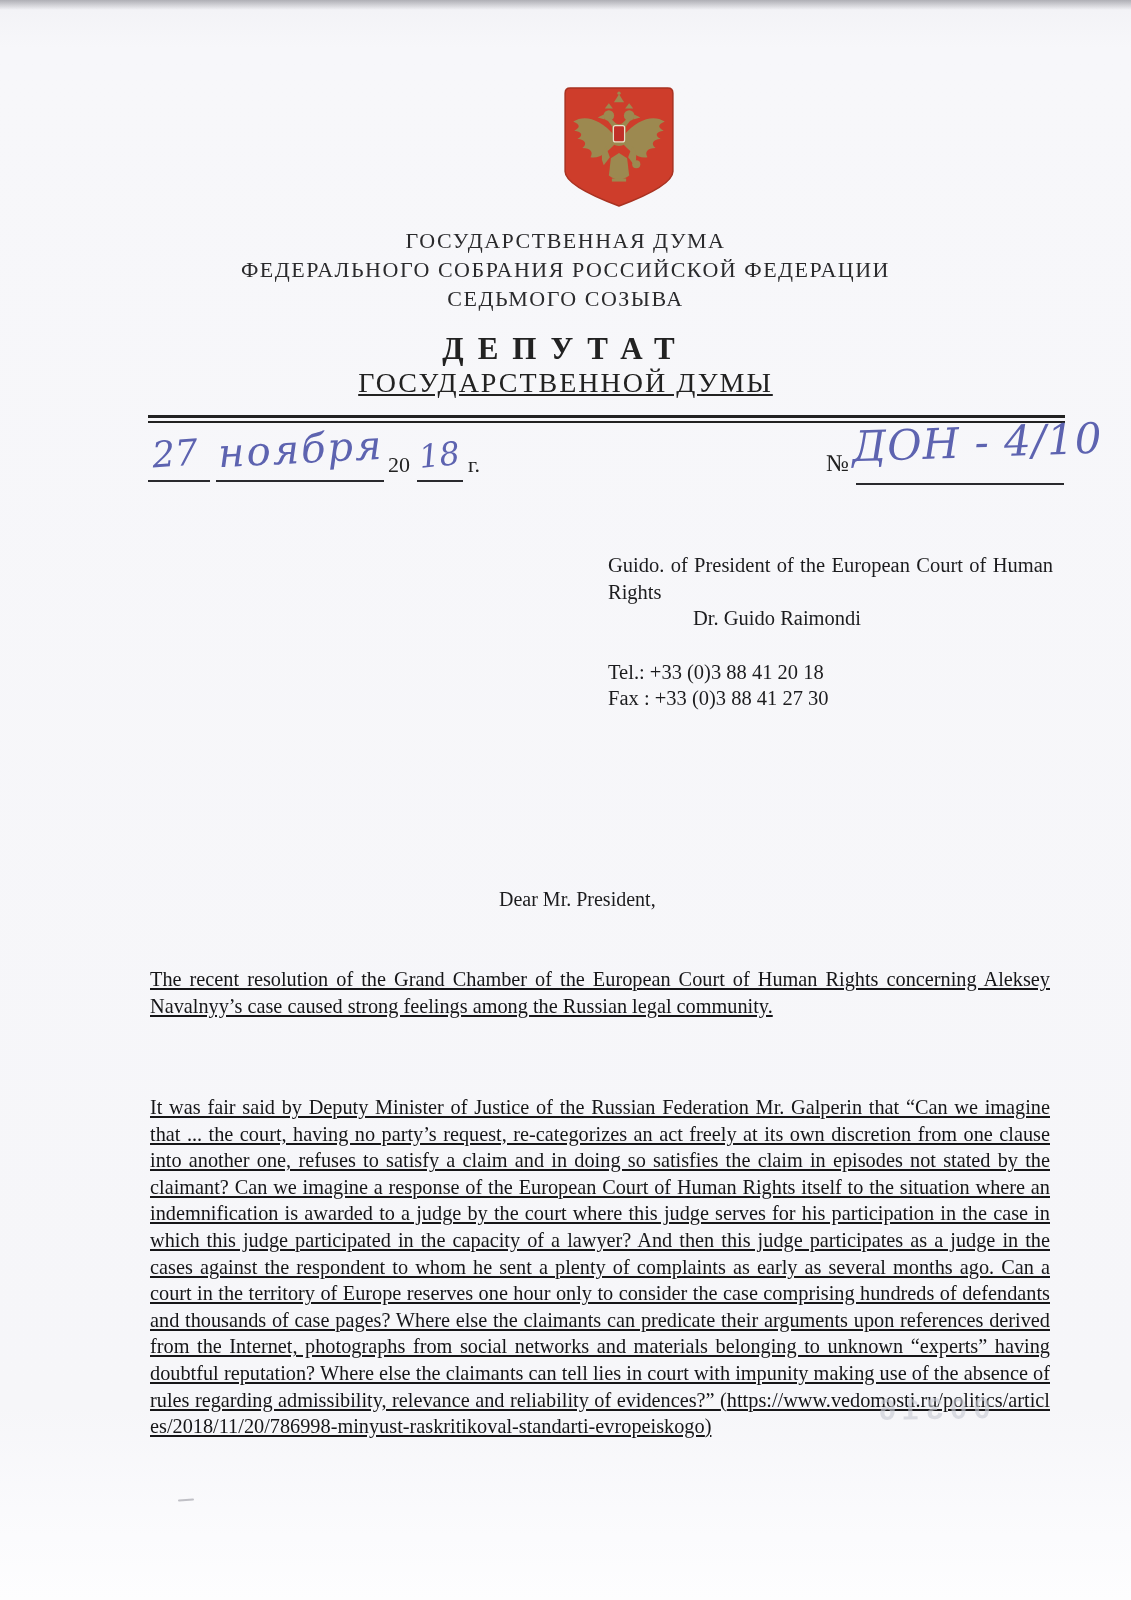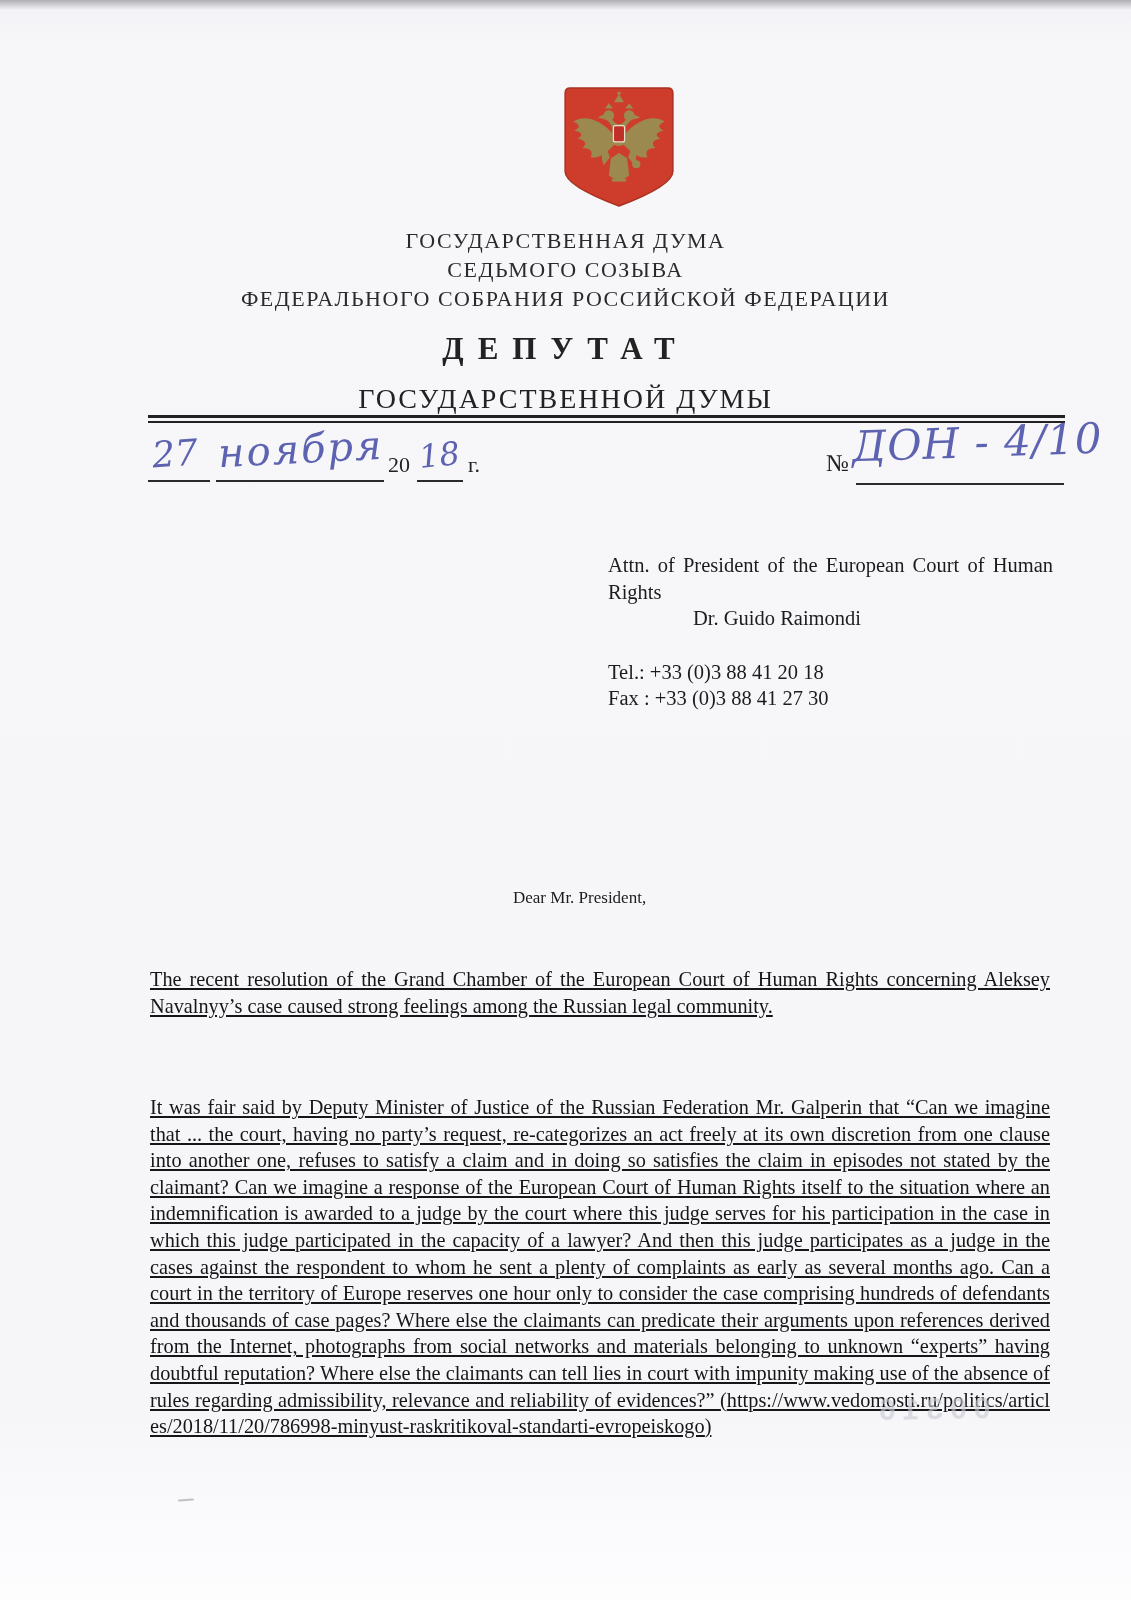--- a/index.html
+++ b/index.html
@@ -15,21 +15,21 @@
   .scan-edge{
     position:absolute;left:0;top:0;width:100%;height:10px;
     background:linear-gradient(180deg,rgba(120,120,128,.55),rgba(120,120,128,0));
   }
   .abs{position:absolute;}
   
   .emblem{position:absolute;left:561px;top:85px;width:116px;height:124px;}
   .hdr-block{position:absolute;left:0;top:226px;width:1131px;text-align:center;}
   .hdr-line{font-size:22px;letter-spacing:1.5px;line-height:29px;color:#2a2a2c;}
   .dep-title{margin-top:18px;font-size:31px;font-weight:bold;letter-spacing:14px;color:#222;}
-  .dep-sub{margin-top:16px;font-size:28px;letter-spacing:2px;color:#222;}
+  .dep-sub{margin-top:0;font-size:28px;letter-spacing:2px;color:#222;text-decoration:underline;}
   
   .double-rule{
     position:absolute;left:148px;top:415px;width:917px;height:3px;
     border-top:3px solid #222;border-bottom:2px solid #222;
   }
   
   .printed{font-size:22px;color:#222;}
   .form-line{position:absolute;height:2px;background:#2a2a2e;}
   .handwriting{
     font-family:"DejaVu Serif",serif;
@@ -42,21 +42,21 @@
   .hw-year{position:absolute;left:419px;top:436px;font-size:32px;transform:rotate(-6deg);}
   .hw-number{position:absolute;left:852px;top:418px;font-size:42px;transform:rotate(-2deg);letter-spacing:1px;}
   
   .recipient{position:absolute;left:608px;top:552px;width:445px;font-size:20.5px;line-height:26.5px;}
   .attn{text-align:justify;}
   .dr-line{margin-top:0;padding-left:85px;}
   .addr{margin-top:26px;}
   .tel-block{margin-top:27px;}
   .bold{font-weight:normal;}
   
-  .salutation{position:absolute;left:513px;top:888px;font-size:17px;text-align:center;}
+  .salutation{position:absolute;left:499px;top:888px;font-size:20px;text-align:center;}
   .para{
     position:absolute;left:150px;width:900px;
     font-size:20.3px;line-height:26.6px;
     text-align:justify;text-align-last:left;
     color:#161618;
     text-decoration:underline;
   }
   .p1{top:966px;}
   .p2{top:1094px;}
   .doc-link{color:#161618;text-decoration:underline;word-break:break-all;}
@@ -109,43 +109,43 @@
 
         <path d="M49,72 L57,67 L65,72 L67,89 Q57,97 47,89 Z"></path>
         <path d="M50,92 h14 v3 h-14 Z"></path>
       </g>
       <rect x="51.5" y="40" width="11" height="16" rx="2" fill="#c03028" stroke="#e9e2cc" stroke-width="1.2"></rect>
     </svg>
   </div>
 
   <div class="hdr-block">
     <div class="hdr-line">ГОСУДАРСТВЕННАЯ ДУМА</div>
+    <div class="hdr-line">ФЕДЕРАЛЬНОГО СОБРАНИЯ РОССИЙСКОЙ ФЕДЕРАЦИИ</div>
     <div class="hdr-line">СЕДЬМОГО СОЗЫВА</div>
-    <div class="hdr-line">ФЕДЕРАЛЬНОГО СОБРАНИЯ РОССИЙСКОЙ ФЕДЕРАЦИИ</div>
     <div class="dep-title">ДЕПУТАТ</div>
     <div class="dep-sub">ГОСУДАРСТВЕННОЙ ДУМЫ</div>
   </div>
 
   <div class="double-rule"></div>
 
   <span class="handwriting hw-day">27</span>
   <span class="handwriting hw-month">ноября</span>
   <div class="form-line" style="left:148px;top:480px;width:62px;"></div>
   <div class="form-line" style="left:216px;top:480px;width:168px;"></div>
   <span class="printed abs" style="left:388px;top:452px;">20</span>
   <span class="handwriting hw-year">18</span>
   <div class="form-line" style="left:417px;top:480px;width:46px;"></div>
   <span class="printed abs" style="left:468px;top:452px;">г.</span>
 
   <span class="printed abs" style="left:826px;top:450px;font-size:24px;">№</span>
   <span class="handwriting hw-number">ДОН - 4/10</span>
   <div class="form-line" style="left:856px;top:483px;width:208px;"></div>
 
   <div class="recipient">
-    <div class="attn">Attn. of President of the European Court of Human Rights</div>
+    <div class="attn">Guido. of President of the European Court of Human Rights</div>
     <div class="dr-line"><span>Dr. </span><span class="bold">Guido Raimondi</span></div>
     <div class="tel-block">
       <div>Tel.: +33 (0)3 88 41 20 18</div>
       <div>Fax : +33 (0)3 88 41 27 30</div>
     </div>
   </div>
 
   <div class="salutation">Dear Mr. President,</div>
 
   <div class="para p1">The recent resolution of the Grand Chamber of the European Court of Human Rights concerning Aleksey Navalnyy’s case caused strong feelings among the Russian legal community.</div>

